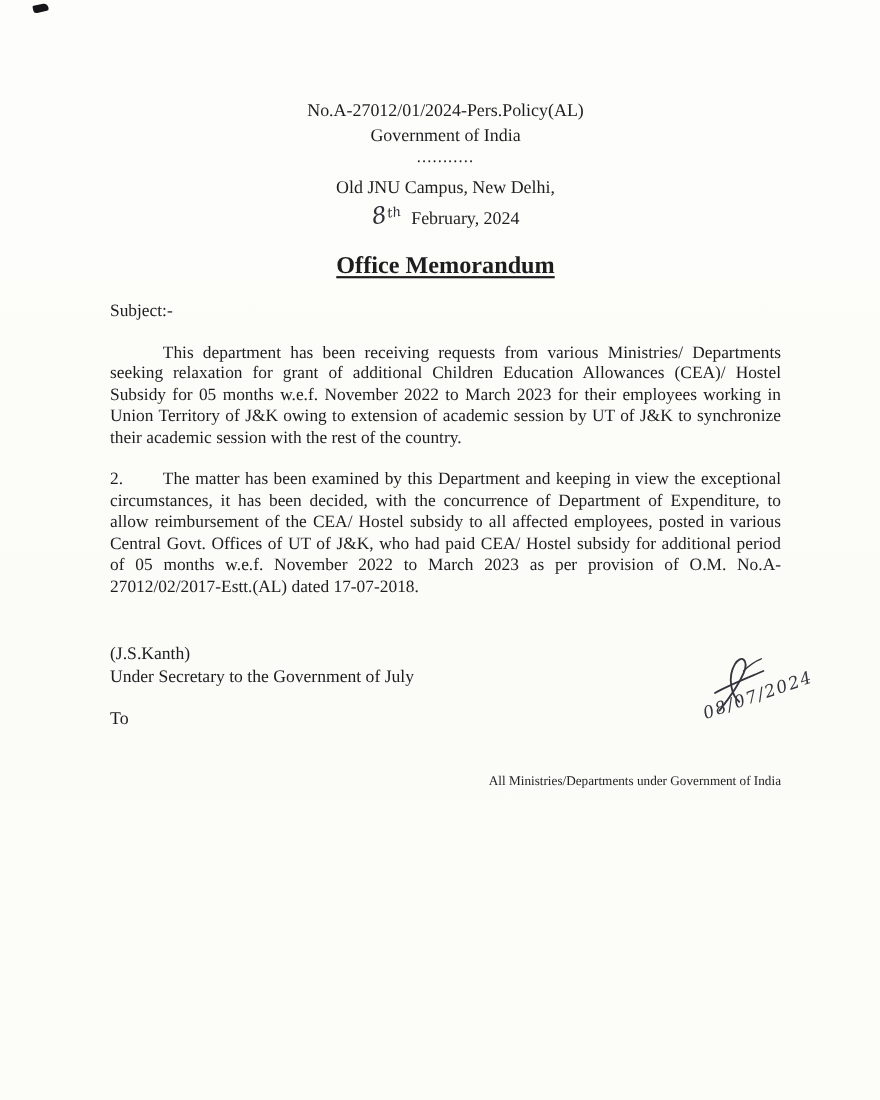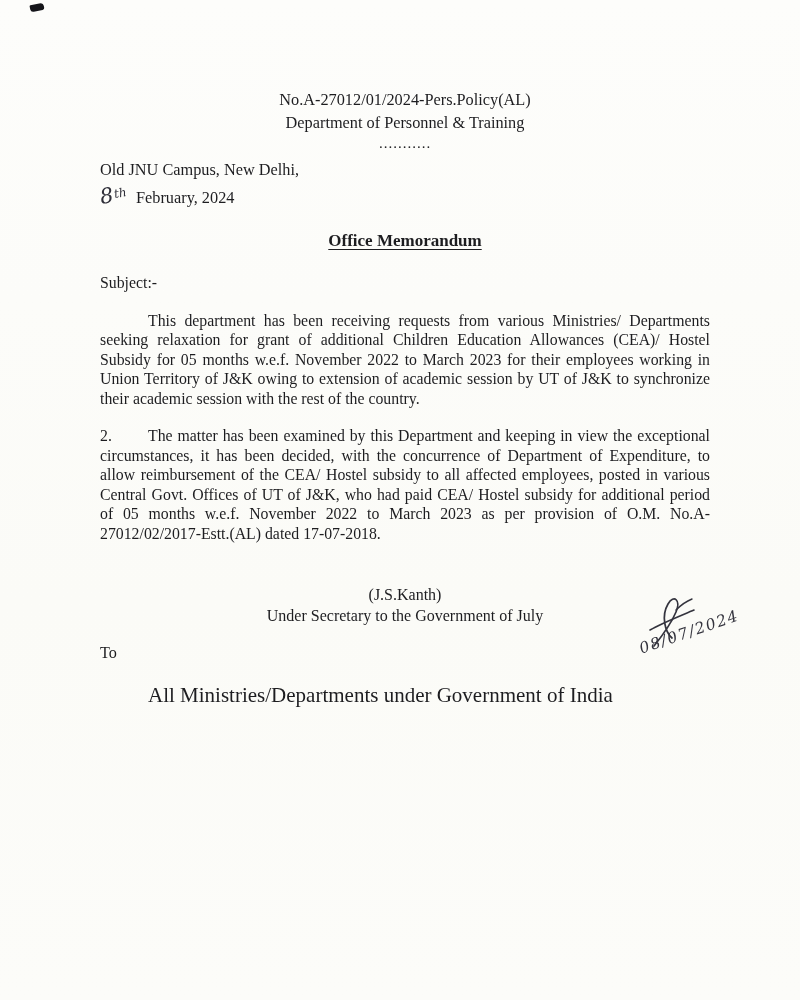--- a/index.html
+++ b/index.html
@@ -21,21 +21,21 @@
   }
   .artifact {
     position: absolute; left: 30px; top: 4px;
     width: 14px; height: 7px;
     background: #15151a;
     border-radius: 1px 4px 2px 3px;
     transform: rotate(-12deg);
   }
   .doc-header { text-align: center; line-height: 23px; font-size: 16.3px; }
   .doc-header .dots { font-size: 15px; line-height: 16px; letter-spacing: 1px; margin-top: 1px; }
-  .place-date { text-align: left; margin-top: 8px; font-size: 16.3px; line-height: 22px; }
+  .place-date { text-align: center; margin-top: 8px; font-size: 16.3px; line-height: 22px; }
   .date-line { margin-top: 1px; }
   .hand-day {
     display: inline-block;
     font-family: "DejaVu Serif", serif;
     font-style: italic;
     font-size: 21px;
     color: #2e2e38;
     transform: rotate(-10deg);
     margin-right: 1px;
   }
@@ -45,21 +45,21 @@
     font-style: italic;
     font-size: 12px;
     color: #2e2e38;
     vertical-align: super;
     transform: rotate(-10deg);
     margin-right: 5px;
   }
   .om-title {
     margin: 21px 0 0 0;
     text-align: center;
-    font-size: 17px;
+    font-size: 22px;
     font-weight: 600;
     line-height: 22px;
   }
   .om-title .u { text-decoration: underline; text-underline-offset: 3px; }
   .subject { display: flex; margin-top: 21px; justify-content: space-between; }
   .subject-label { width: 100px; flex: 0 0 100px; }
   .subject-text { width: 510px; flex: 0 0 510px; }
   .para { margin: 18px 0 0 0; text-align: justify; }
   .para.indent { text-indent: 48px; font-family: Liberation Serif, serif; }
   .pnum { display: inline-block; width: 48px; }
@@ -69,34 +69,34 @@
     position: absolute; left: 28px; top: 48px;
     font-family: "DejaVu Serif", serif;
     font-style: italic;
     font-size: 15.5px;
     color: #34343e;
     white-space: nowrap;
     transform: rotate(-19deg);
     transform-origin: left center;
     letter-spacing: 1.5px;
   }
-  .signatory { text-align: center; margin-top: 41px; line-height: 21px; font-size: 16px; }
+  .signatory { text-align: left; margin-top: 41px; line-height: 21px; font-size: 16px; }
   .to-label { margin-top: 18px; font-size: 16.2px; }
-  .recipient { margin-top: 22px; margin-left: 48px; font-size: 21px; }
+  .recipient { margin-top: 37px; margin-left: 48px; font-size: 12px; text-align: right; }
 </style>
 </head>
 <body>
 
 <div class="page">
 
   <div class="artifact"></div>
 
   <header class="doc-header">
     <div>No.A-27012/01/2024-Pers.Policy(AL)</div>
-    <div>Department of Personnel &amp; Training</div>
+    <div>Government of India</div>
     <div class="dots">...........</div>
   </header>
 
   <div class="place-date">
     <div>Old JNU Campus, New Delhi,</div>
     <div class="date-line">
       <span class="hand-day">8</span><span class="hand-suffix">th</span>
       <span>February, 2024</span>
     </div>
   </div>

